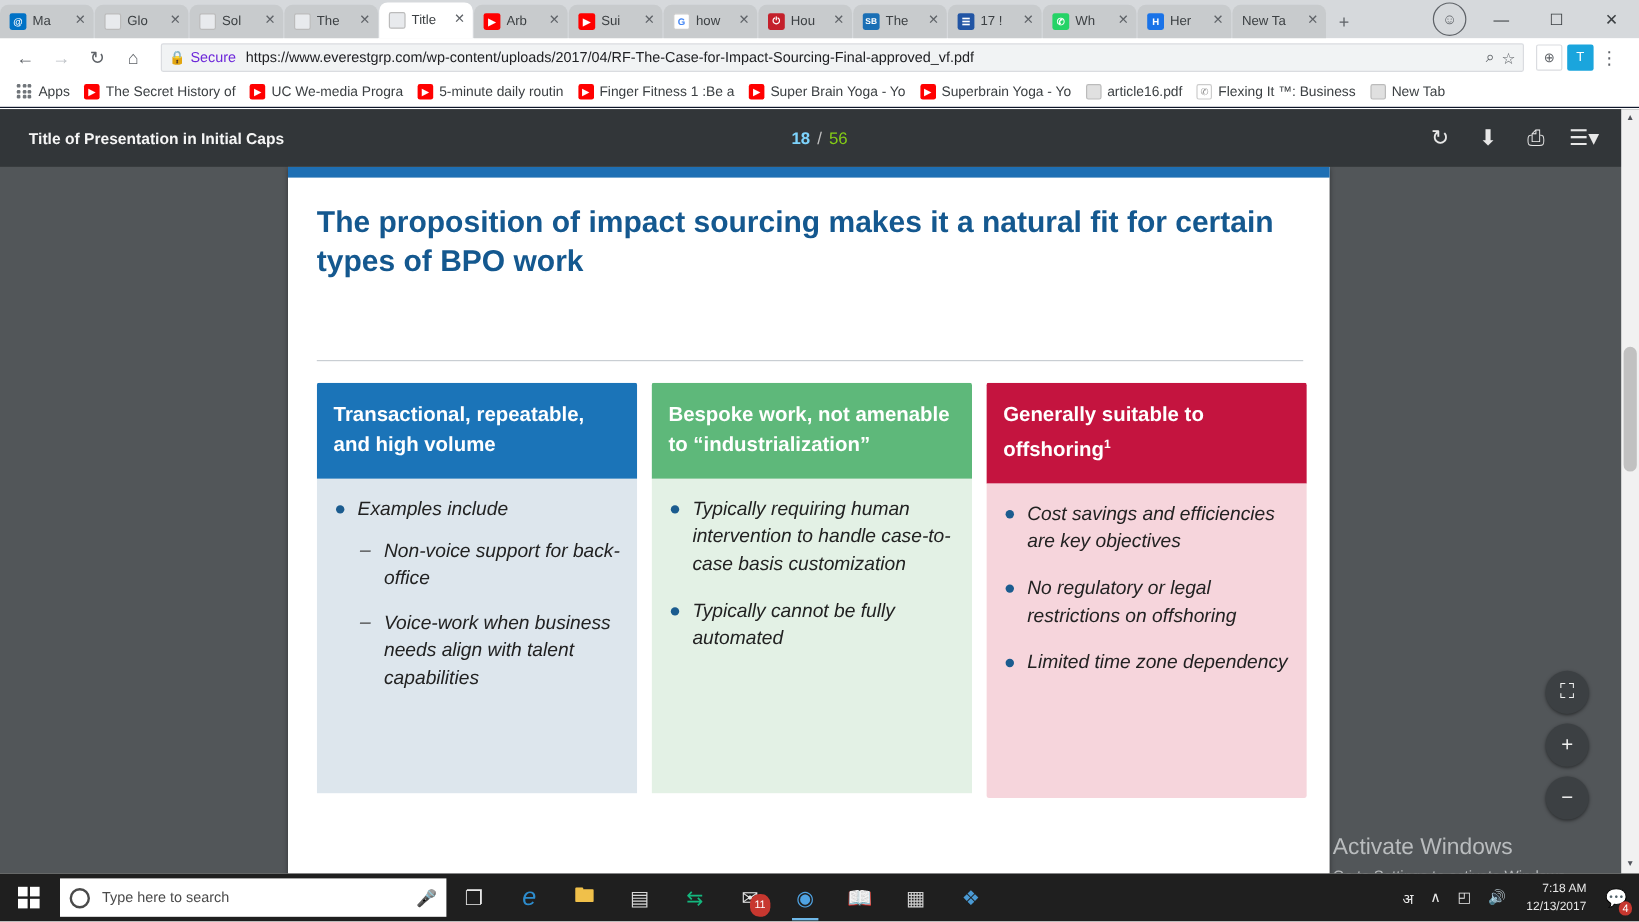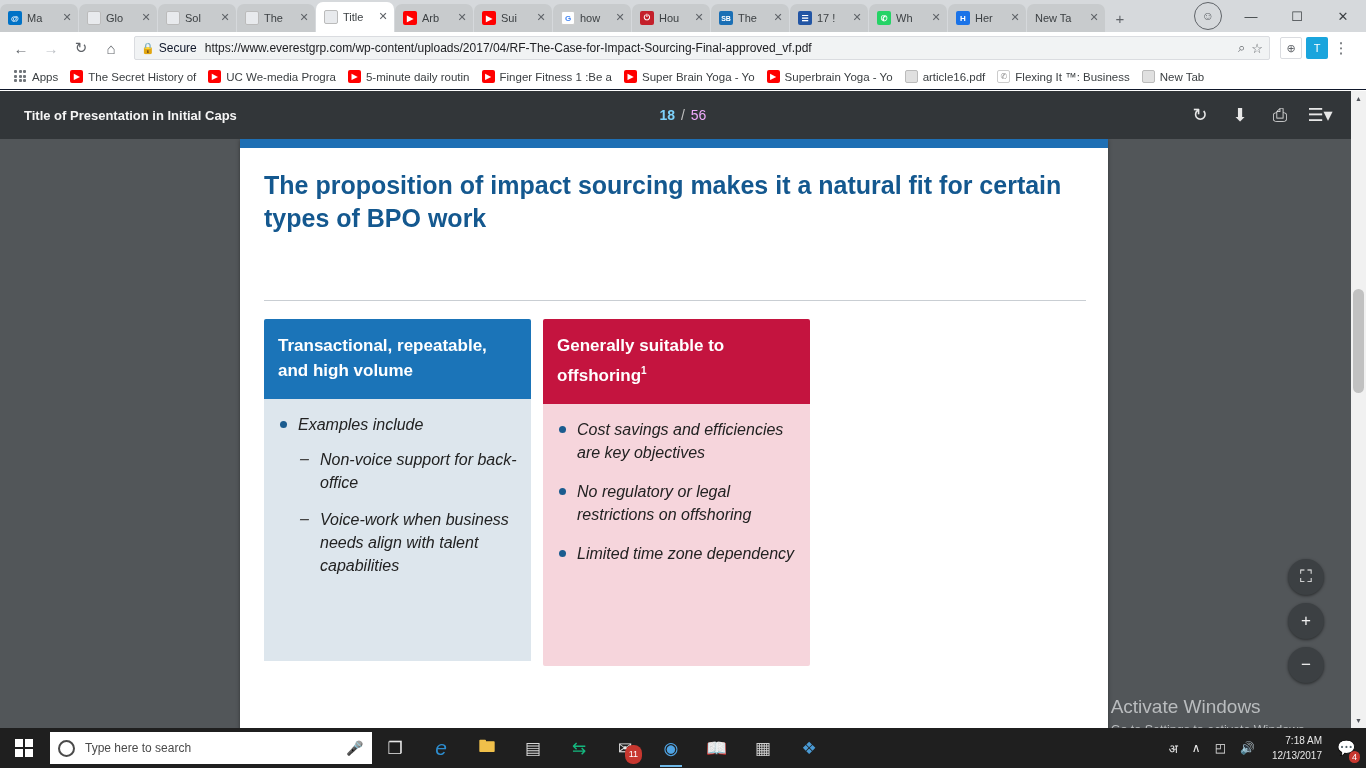--- a/index.html
+++ b/index.html
@@ -74,21 +74,21 @@
     color: #5f6368; font-size: 15px; margin-right: 4px;
   }
   .nav-btn.disabled { color: #bdc1c6; }
   .omnibox {
     flex: 1 1 auto; height: 24px; margin: 0 6px;
     background: #f1f3f4; border: 1px solid #dadce0; border-radius: 2px;
     display: flex; align-items: center; padding: 0 6px;
     font-size: 12px; color: #202124;
   }
   .lock-ic { color: #0b8043; font-size: 11px; margin-right: 4px; }
-  .secure-label { color: #0f172a; font-size: 12px; margin-right: 8px; }
+  .secure-label { color: #6d28d9; font-size: 12px; margin-right: 8px; }
   .url-text { color: #202124; font-size: 12px; flex: 1 1 auto; overflow: hidden; white-space: nowrap; }
   .omni-icon { color: #5f6368; font-size: 13px; margin-left: 6px; }
   .ext-ic {
     width: 22px; height: 22px; margin-left: 4px; border-radius: 2px;
     display: flex; align-items: center; justify-content: center;
     font-size: 11px; color: #fff;
   }
 
   
   .bookmarks {
@@ -120,21 +120,21 @@
   }
   .pdf-toolbar {
     position: absolute; top: 0; left: 0; width: 1366px; height: 48px;
     background: #323639; color: #f1f1f1;
     display: flex; align-items: center; justify-content: space-between;
   }
   .pdf-title { margin-left: 24px; font-size: 13px; font-weight: bold; color: #f5f5f5; }
   .pdf-pagebox { position: absolute; left: 0; right: 0; text-align: center; font-size: 14px; }
   .pdf-pagebox .cur { font-weight: bold; color: #7dd3fc; }
   .pdf-pagebox .sep { color: #c0c0c0; margin: 0 2px; }
-  .pdf-pagebox .tot { color: #f0abfc; }
+  .pdf-pagebox .tot { color: #84cc16; }
   .pdf-tools { margin-left: auto; display: flex; align-items: center; padding-right: 26px; }
   .pdf-tool {
     width: 40px; height: 40px; display: flex; align-items: center; justify-content: center;
     color: #e8e8e8; font-size: 18px;
   }
 
   .pdf-scrollarea {
     position: absolute; top: 48px; left: 0; width: 1366px; height: 589px;
     overflow: hidden;
   }
@@ -428,20 +428,29 @@
                   <span>Examples include</span>
                   <ul class="sub">
                     <li>Non-voice support for back-office</li>
                     <li>Voice-work when business needs align with talent capabilities</li>
                   </ul>
                 </li>
               </ul>
             </div>
           </div>
 
+          <div class="col col-2">
+            <div class="col-head">Bespoke work, not amenable to “industrialization”</div>
+            <div class="col-body">
+              <ul class="bl">
+                <li>Typically requiring human intervention to handle case-to-case basis customization</li>
+                <li>Typically cannot be fully automated</li>
+              </ul>
+            </div>
+          </div>
 
           <div class="col col-3">
             <div class="col-head"><span>Generally suitable to offshoring</span><span class="sup">1</span></div>
             <div class="col-body">
               <ul class="bl">
                 <li>Cost savings and efficiencies are key objectives</li>
                 <li>No regulatory or legal restrictions on offshoring</li>
                 <li>Limited time zone dependency</li>
               </ul>
             </div>

